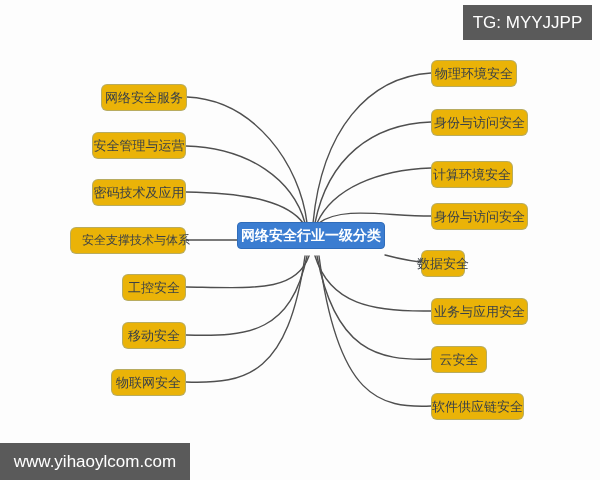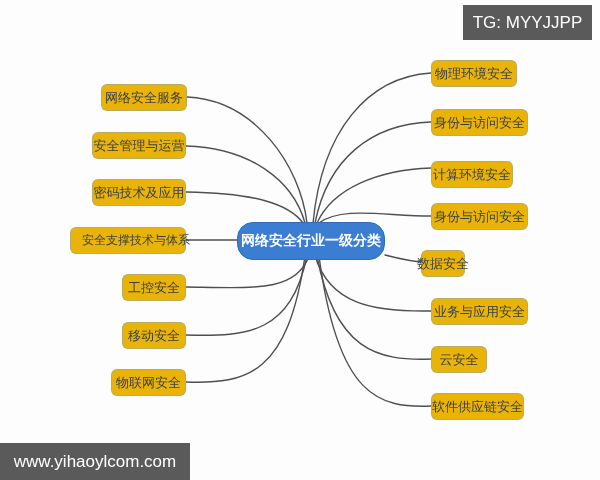--- a/index.html
+++ b/index.html
@@ -34,24 +34,24 @@
   }
   .node.branch {
     height: 27px;
     background: #eab308;
     border: 1px solid rgba(125, 165, 205, 0.45);
     color: #3b4147;
     font-size: 13px;
     font-weight: 400;
   }
   .node.center {
-    height: 38px;
+    height: 27px;
     background: #3b7dd1;
     border: 1px solid #2f6cba;
-    border-radius: 16px;
+    border-radius: 4px;
     color: #ffffff;
     font-size: 14px;
     font-weight: bold;
   }
   .watermark {
     position: absolute;
     display: flex;
     align-items: center;
     justify-content: center;
     background: #5a5a5a;

